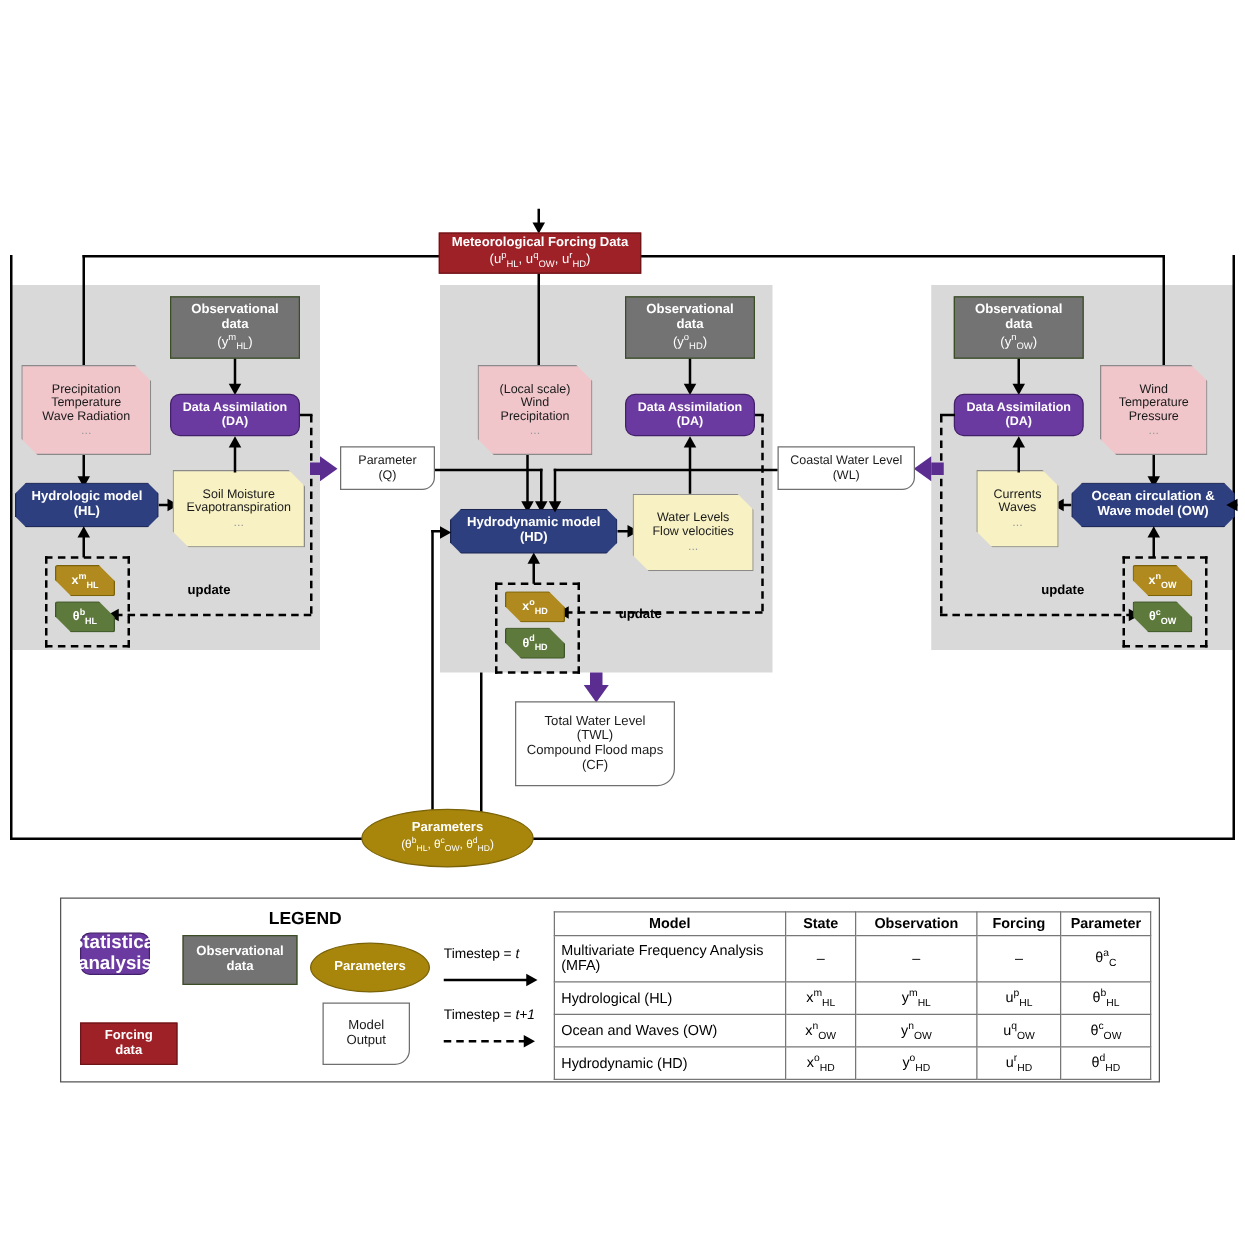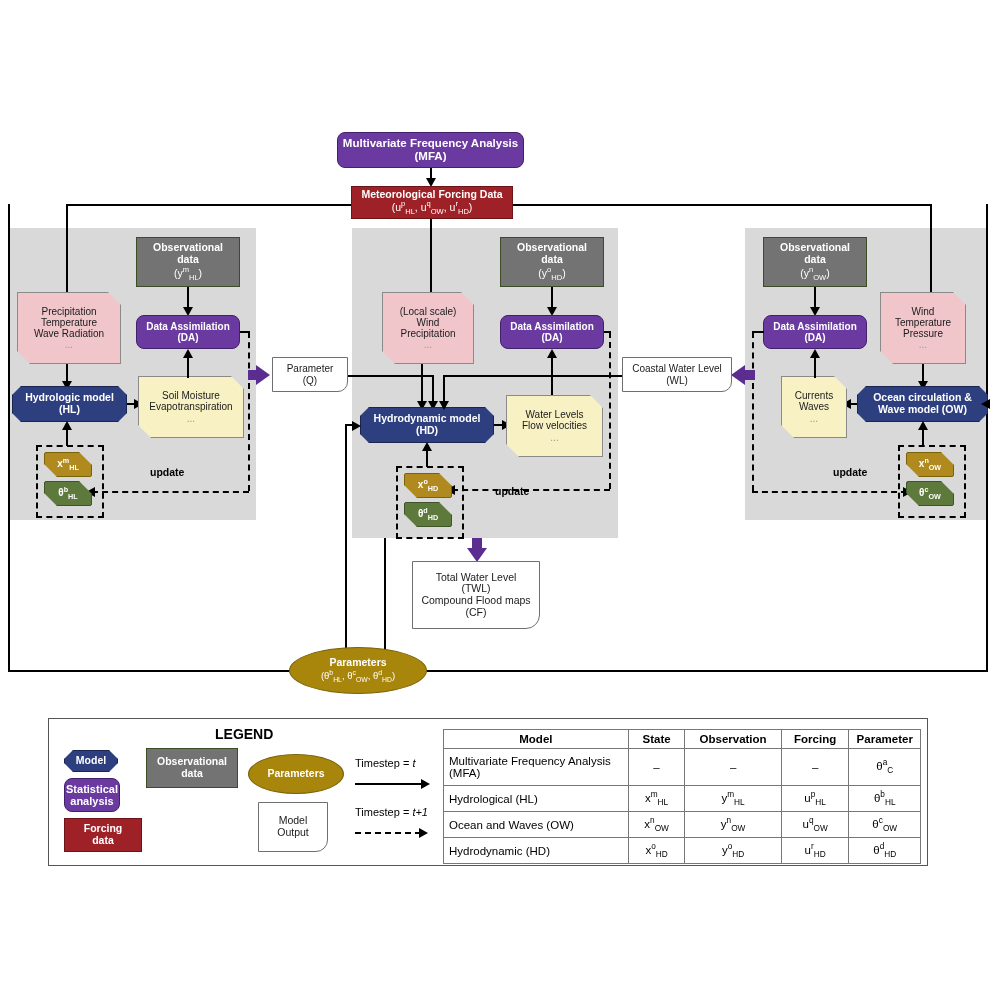--- a/index.html
+++ b/index.html
@@ -80,26 +80,20 @@
   <div class="ln lnv" style="left:66px;top:204px;height:90px;"></div>
   <div class="arrowD" style="left:62px;top:292px;"></div>
   <div class="ln lnv" style="left:430px;top:218px;height:76px;"></div>
   <div class="arrowD" style="left:426px;top:292px;"></div>
   <div class="ln lnv" style="left:930px;top:204px;height:90px;"></div>
   <div class="arrowD" style="left:926px;top:292px;"></div>
 
   <div class="ln lnv" style="left:430px;top:167px;height:12px;"></div>
   <div class="arrowD" style="left:426px;top:178px;"></div>
 
-  <div class="abs stat ctr" style="left:337px;top:132px;width:187px;height:36px;font-size:11.5px;">
-    <div>
-      <div>Multivariate Frequency Analysis</div>
-      <div>(MFA)</div>
-    </div>
-  </div>
 
   <div class="abs forcing ctr" style="left:351px;top:186px;width:162px;height:33px;font-size:10.5px;">
     <div>
       <div>Meteorological Forcing Data</div>
       <div style="font-weight:normal;">(u<sup>p</sup><sub>HL</sub>, u<sup>q</sup><sub>OW</sub>, u<sup>r</sup><sub>HD</sub>)</div>
     </div>
   </div>
 
   <div class="abs obs ctr" style="left:136px;top:237px;width:104px;height:50px;font-size:10.5px;">
     <div>
@@ -342,21 +336,21 @@
     </div>
   </div>
 
   <div class="abs legendbox" style="left:48px;top:718px;width:880px;height:148px;"></div>
 
   <div class="abs ltitle" style="left:215px;top:726px;">LEGEND</div>
 
   <div class="abs model modelcut ctr" style="left:64px;top:750px;width:54px;height:22px;font-size:10.5px;">
     <span>Model</span>
   </div>
-  <div class="abs stat ctr" style="left:64px;top:778px;width:56px;height:34px;font-size:11px;">
+  <div class="abs stat ctr" style="left:64px;top:746px;width:56px;height:34px;font-size:15px;">
     <div>
       <div>Statistical</div>
       <div>analysis</div>
     </div>
   </div>
   <div class="abs forcing ctr" style="left:64px;top:818px;width:78px;height:34px;font-size:10.5px;">
     <div>
       <div>Forcing</div>
       <div>data</div>
     </div>

